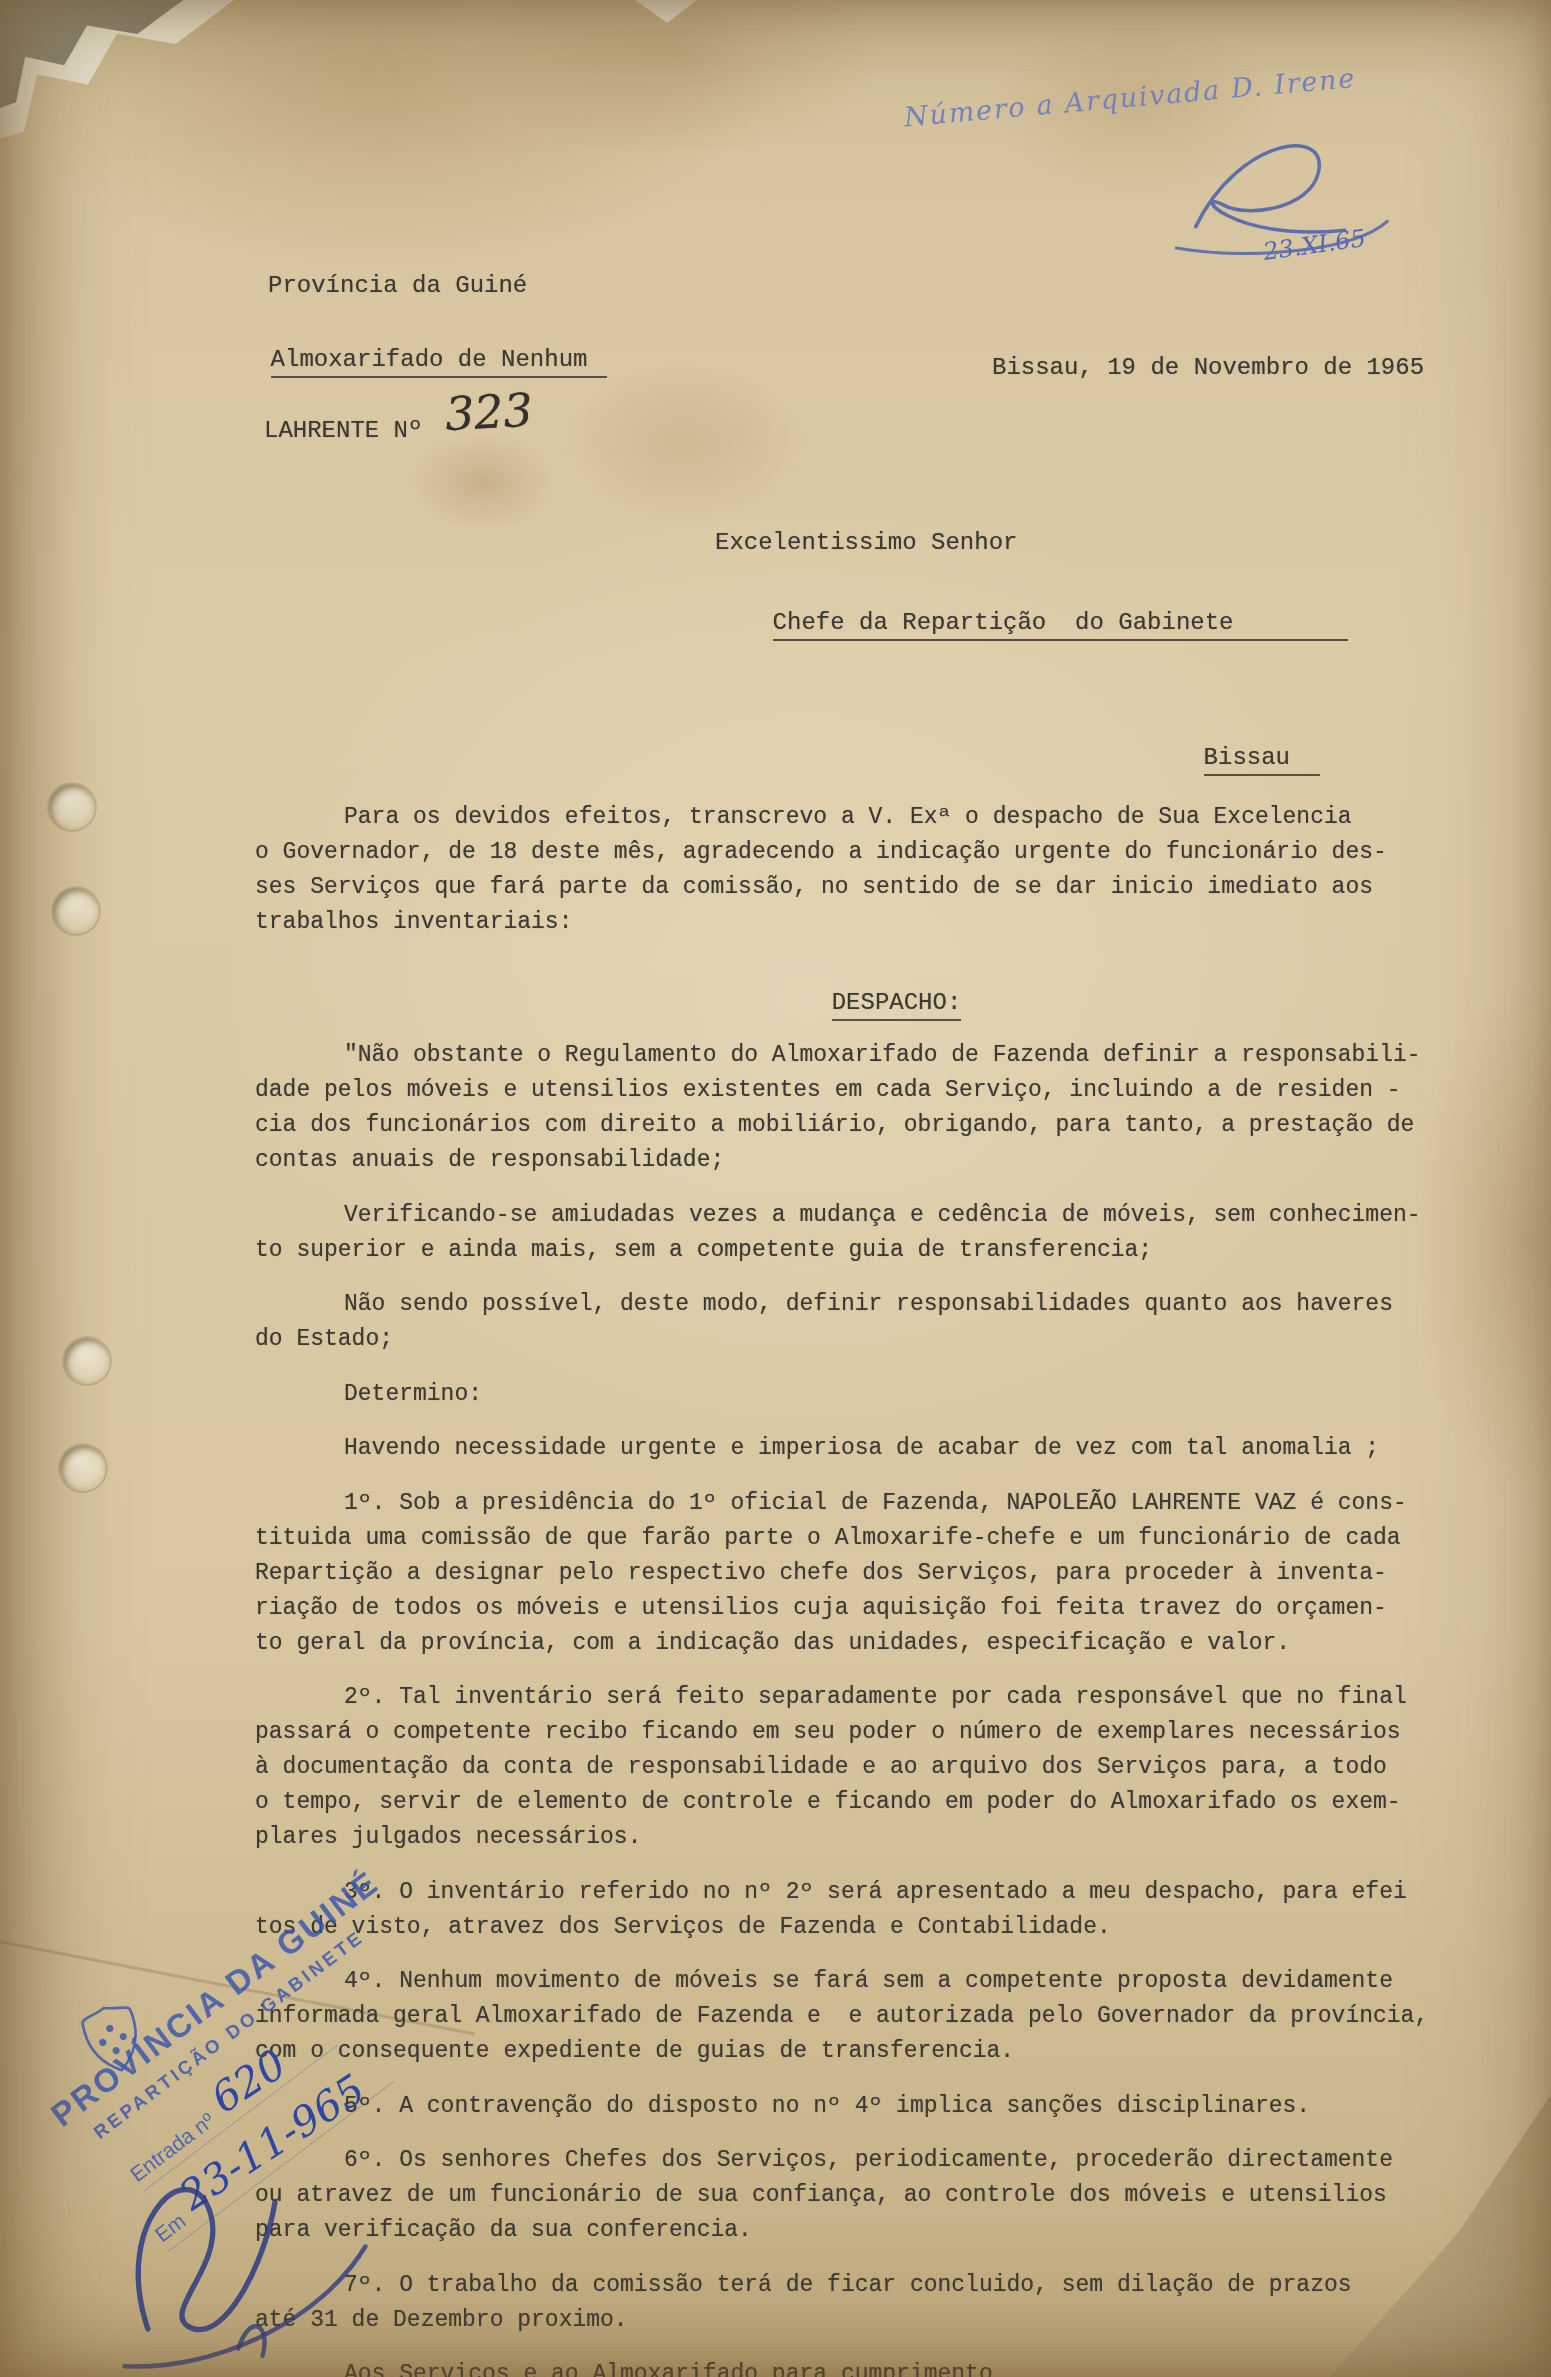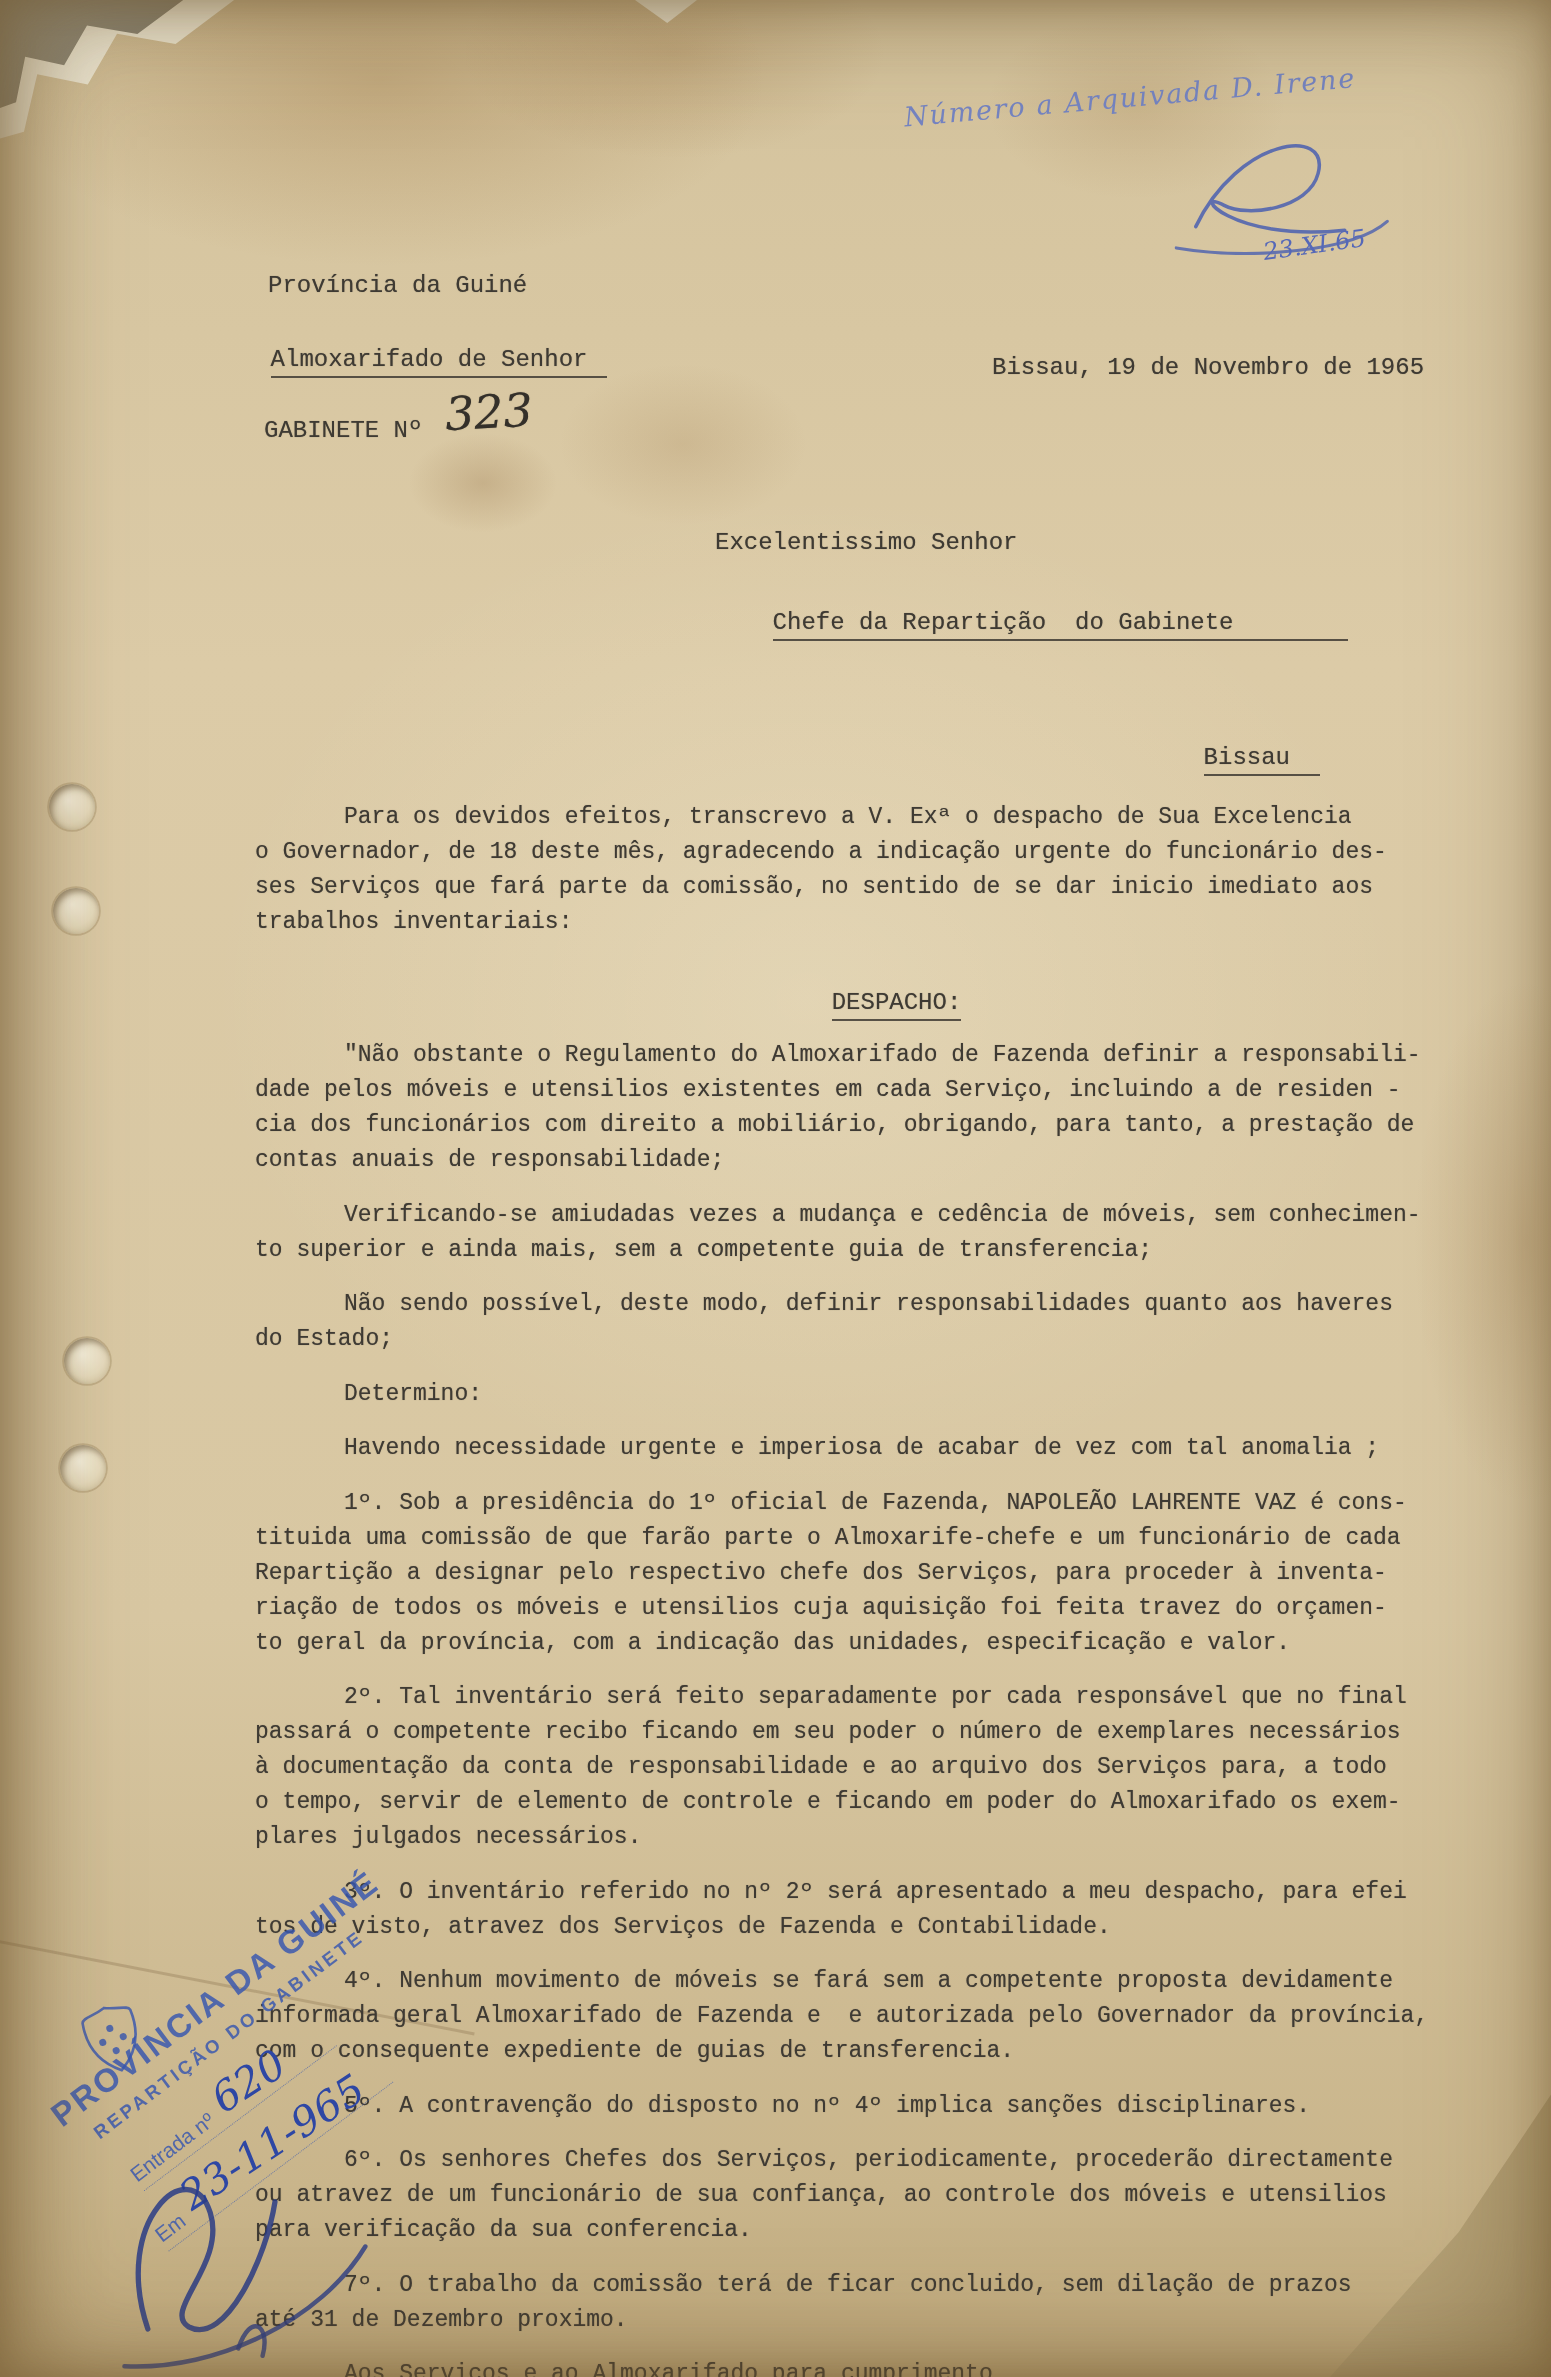--- a/index.html
+++ b/index.html
@@ -108,24 +108,24 @@
 
   <div class="hand anno-note">Número a Arquivada D. Irene</div>
   <svg class="hand anno-sig" width="222" height="133" viewBox="0 0 250 150" fill="none">
     <path d="M30 118 C 78 18, 182 4, 168 58 C 158 98, 88 108, 62 94 C 24 74, 66 136, 198 122" stroke="#4a5fb0" stroke-width="4" stroke-linecap="round" opacity="0.85"></path>
     <path d="M8 142 C 92 156, 208 146, 246 112" stroke="#4a5fb0" stroke-width="3.5" stroke-linecap="round" opacity="0.8"></path>
   </svg>
   <div class="hand anno-date">23.XI.65</div>
 
   <div class="typed hdr-province">Província da Guiné</div>
   <div class="typed hdr-dept">
-    <span class="uline">Almoxarifado de Senhor</span>
+    <span class="uline">Almoxarifado de Nenhum</span>
   </div>
   <div class="typed hdr-place">Bissau, 19 de Novembro de 1965</div>
-  <div class="typed hdr-circ">GABINETE Nº</div>
+  <div class="typed hdr-circ">LAHRENTE Nº</div>
   <div class="hdr-circ-num hand">323</div>
 
   <div class="typed addr-sal">Excelentissimo Senhor</div>
   <div class="typed addr-title">
     <span class="uline">Chefe da Repartição  do Gabinete</span>
   </div>
   <div class="typed addr-city">
     <span class="uline">Bissau</span>
   </div>
 

